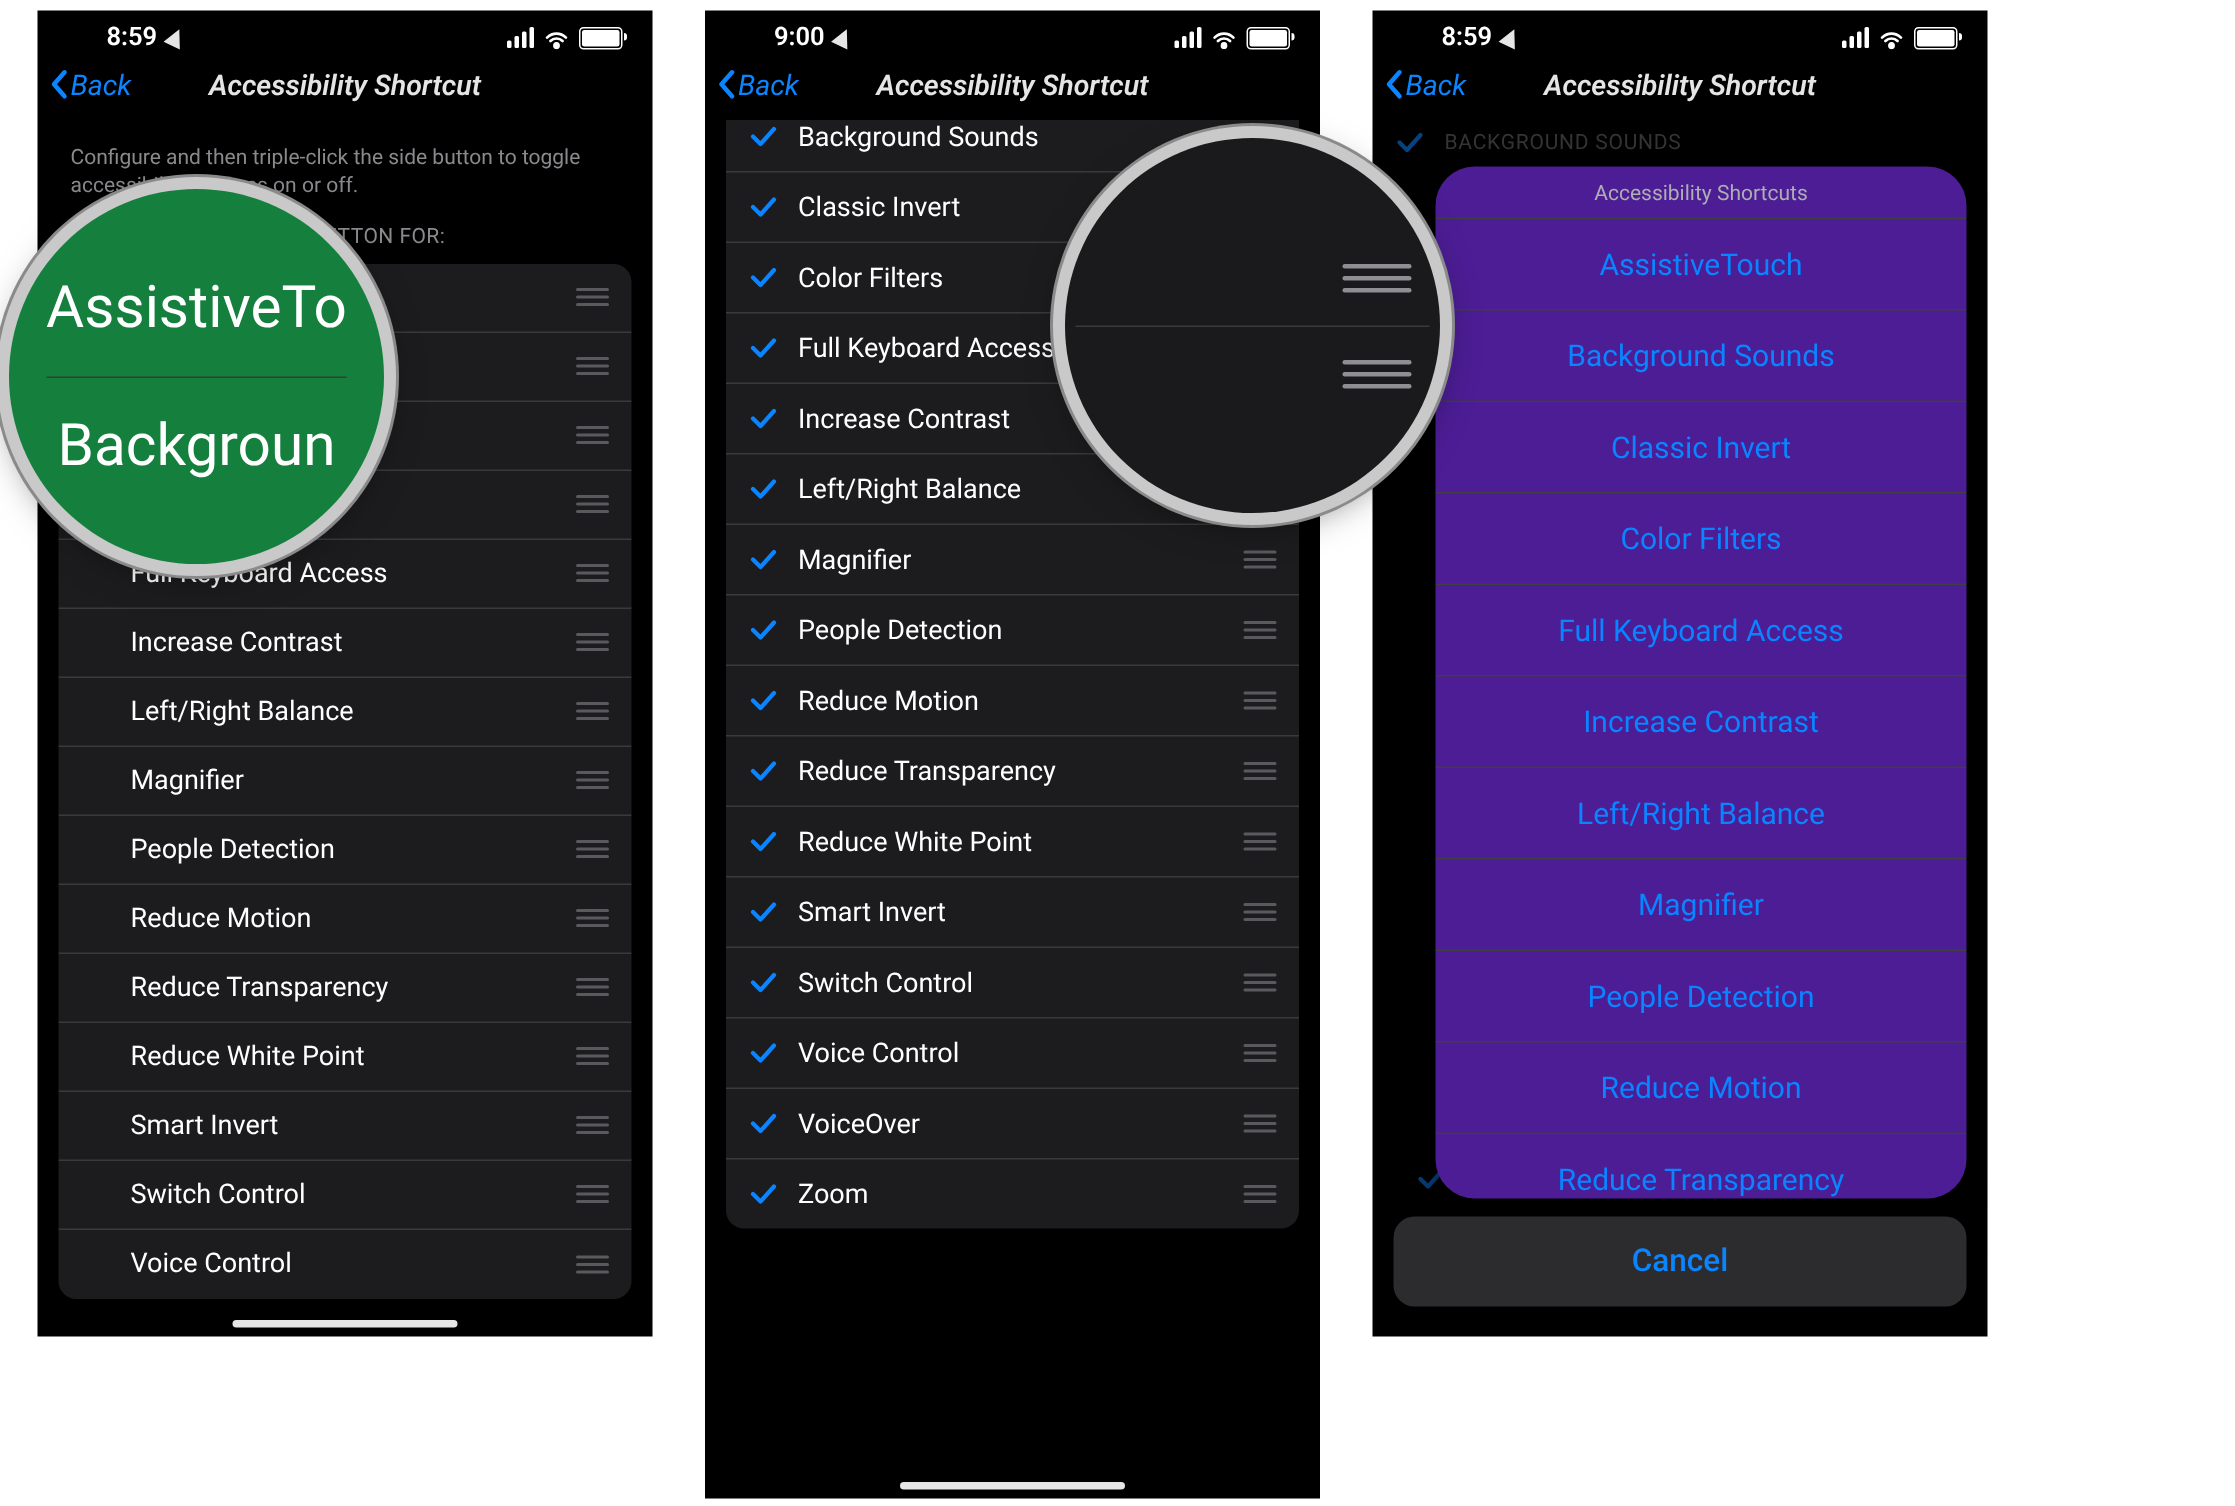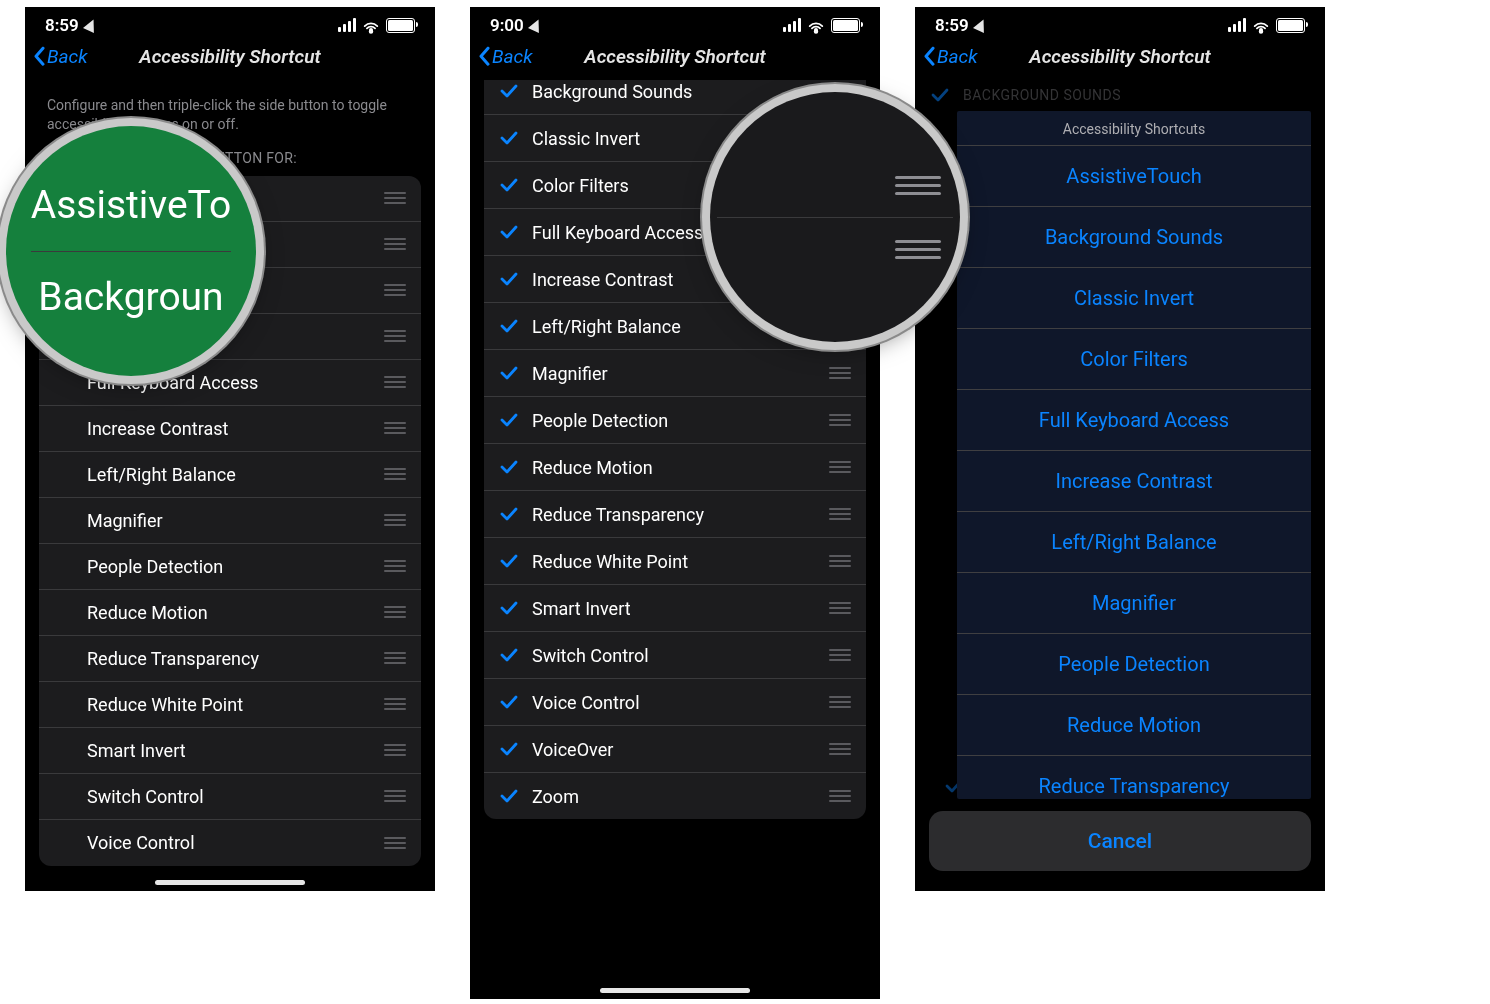--- a/index.html
+++ b/index.html
@@ -20,20 +20,21 @@
     overflow: hidden;
   }
   .status-bar {
     display: flex;
     justify-content: space-between;
     align-items: center;
     padding: 8px 20px 4px 20px;
     color: #fff;
     font-size: 17px;
     font-weight: 600;
+    margin-left: 26px;
   }
   .status-left { display:flex; align-items:center; gap:6px;}
   .status-right { display:flex; align-items:center; gap:6px;}
   .loc-icon {
     width: 0; height: 0;
     border-left: 6px solid transparent;
     border-right: 6px solid transparent;
     border-bottom: 12px solid #fff;
     transform: rotate(25deg);
     opacity:.9;
@@ -121,22 +122,22 @@
   .drag-handle span{height:2px;width:22px;background:#8e8e93;border-radius:1px;}
   
   .home-indicator {
     position:absolute;bottom:6px;left:50%;transform:translateX(-50%);
     width:150px;height:5px;background:#fff;border-radius:3px;opacity:.9;
   }
   
   
   .sheet {
     position:absolute; left:14px; right:14px;
-    background:#0f172a;
-    border-radius:2px;
+    background:#4c1d95;
+    border-radius:26px;
     overflow:hidden;
     box-shadow:0 10px 30px rgba(0,0,0,0.5);
     margin-left:28px;
   }
   .sheet-title { text-align:center;color:#aeaeb2;font-size:14px;padding:10px 0 8px 0;}
   .sheet-item {
     text-align:center;color:#0a84ff;font-size:20px;
     padding:18px 0;border-top:0.5px solid #3f3f41;
   }
   .cancel-sheet{

